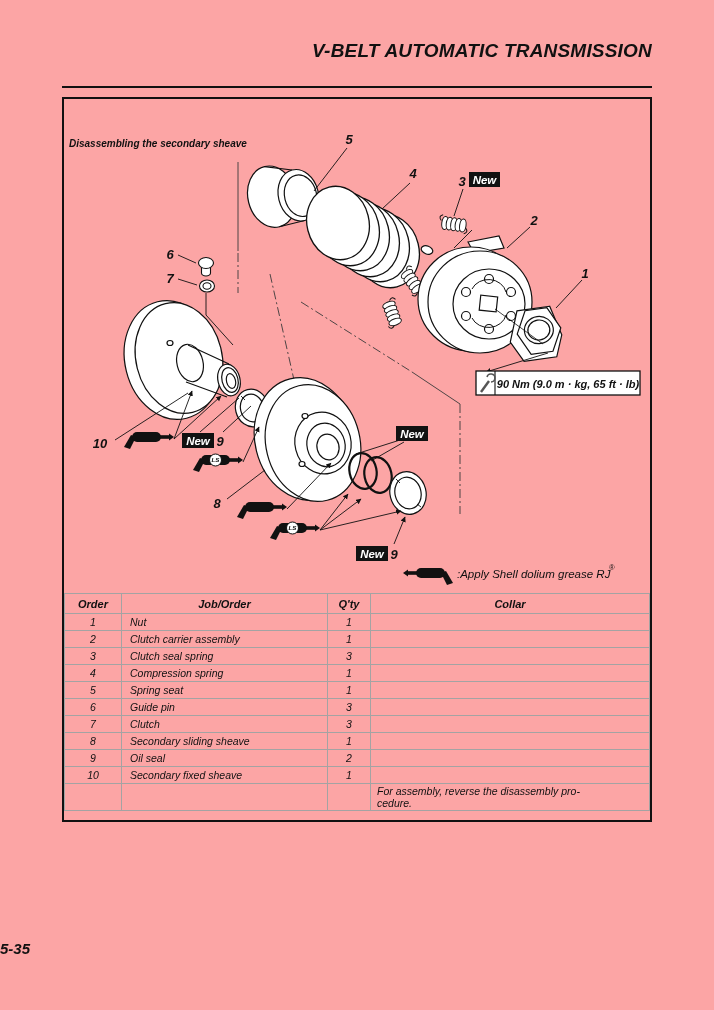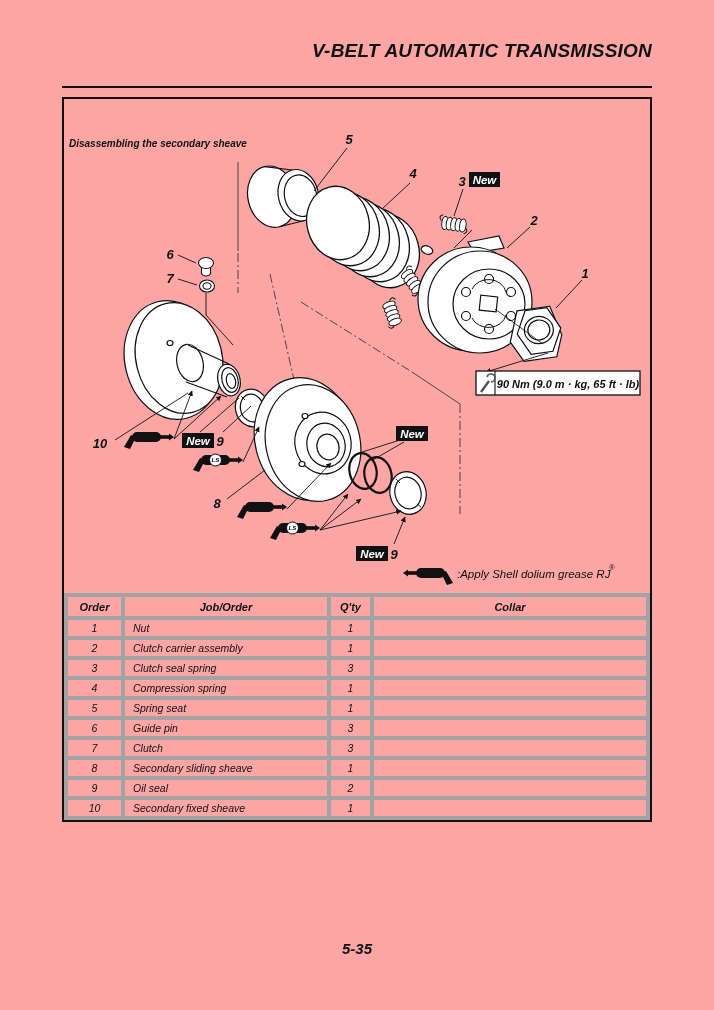--- a/index.html
+++ b/index.html
@@ -7,30 +7,30 @@
         font-family:"Liberation Sans",sans-serif;color:#111;overflow:hidden;font-style:italic;}
   .doc-title{position:absolute;top:40px;right:62px;font-size:19px;font-weight:bold;
              letter-spacing:.2px;white-space:nowrap;}
   .title-rule{position:absolute;left:62px;top:86px;width:590px;height:2px;background:#111;}
   .figure-box{position:absolute;left:62px;top:97px;width:590px;height:725px;
               border:2px solid #111;box-sizing:border-box;}
   .fig-heading{position:absolute;left:5px;top:2px;font-size:10px;font-weight:bold;margin-top:37px;}
   .diagram{position:absolute;left:0;top:0;}
   .parts-table{position:absolute;left:0;top:494px;width:586px;border-collapse:collapse;
                table-layout:fixed;font-size:10.5px;}
-  .parts-table th,.parts-table td{border:4px solid #a3a3a3;padding:0 4px;}
+  .parts-table th,.parts-table td{border:1px solid #a3a3a3;padding:0 4px;}
   .parts-table th{height:19px;font-size:11px;font-weight:bold;text-align:center;}
   .parts-table td{height:16px;}
   .col-order{width:57px;}.col-part{width:206px;}.col-qty{width:43px;}
   td.c-order,td.c-qty{text-align:center;}
   td.c-part{padding-left:8px;}
   td.c-remarks{padding-left:6px;}
   tr.remarks-row td{height:24px;vertical-align:top;padding-top:2px;}
   tr.remarks-row td.c-remarks{white-space:pre-line;line-height:11.5px;}
-  .page-number{position:absolute;left:0;top:940px;width:714px;text-align:center;
+  .page-number{position:absolute;left:0;top:940px;width:714px;
                font-size:15px;font-weight:bold;}
 </style>
 </head>
 <body>
 
 <div class="page">
 
   <div class="doc-title">V-BELT AUTOMATIC TRANSMISSION</div>
   <div class="title-rule"></div>
 
@@ -329,18 +329,25 @@
           <td class="c-part">Oil seal</td>
           <td class="c-qty">2</td>
           <td class="c-remarks"></td>
         </tr>
         <tr>
           <td class="c-order">10</td>
           <td class="c-part">Secondary fixed sheave</td>
           <td class="c-qty">1</td>
           <td class="c-remarks"></td>
         </tr>
+        <tr class="remarks-row">
+          <td class="c-order"></td>
+          <td class="c-part"></td>
+          <td class="c-qty"></td>
+          <td class="c-remarks">For assembly, reverse the disassembly pro-
+cedure.</td>
+        </tr>
       </tbody>
     </table>
   </div>
 
   <div class="page-number">5-35</div>
 </div>
 
 </body></html>

